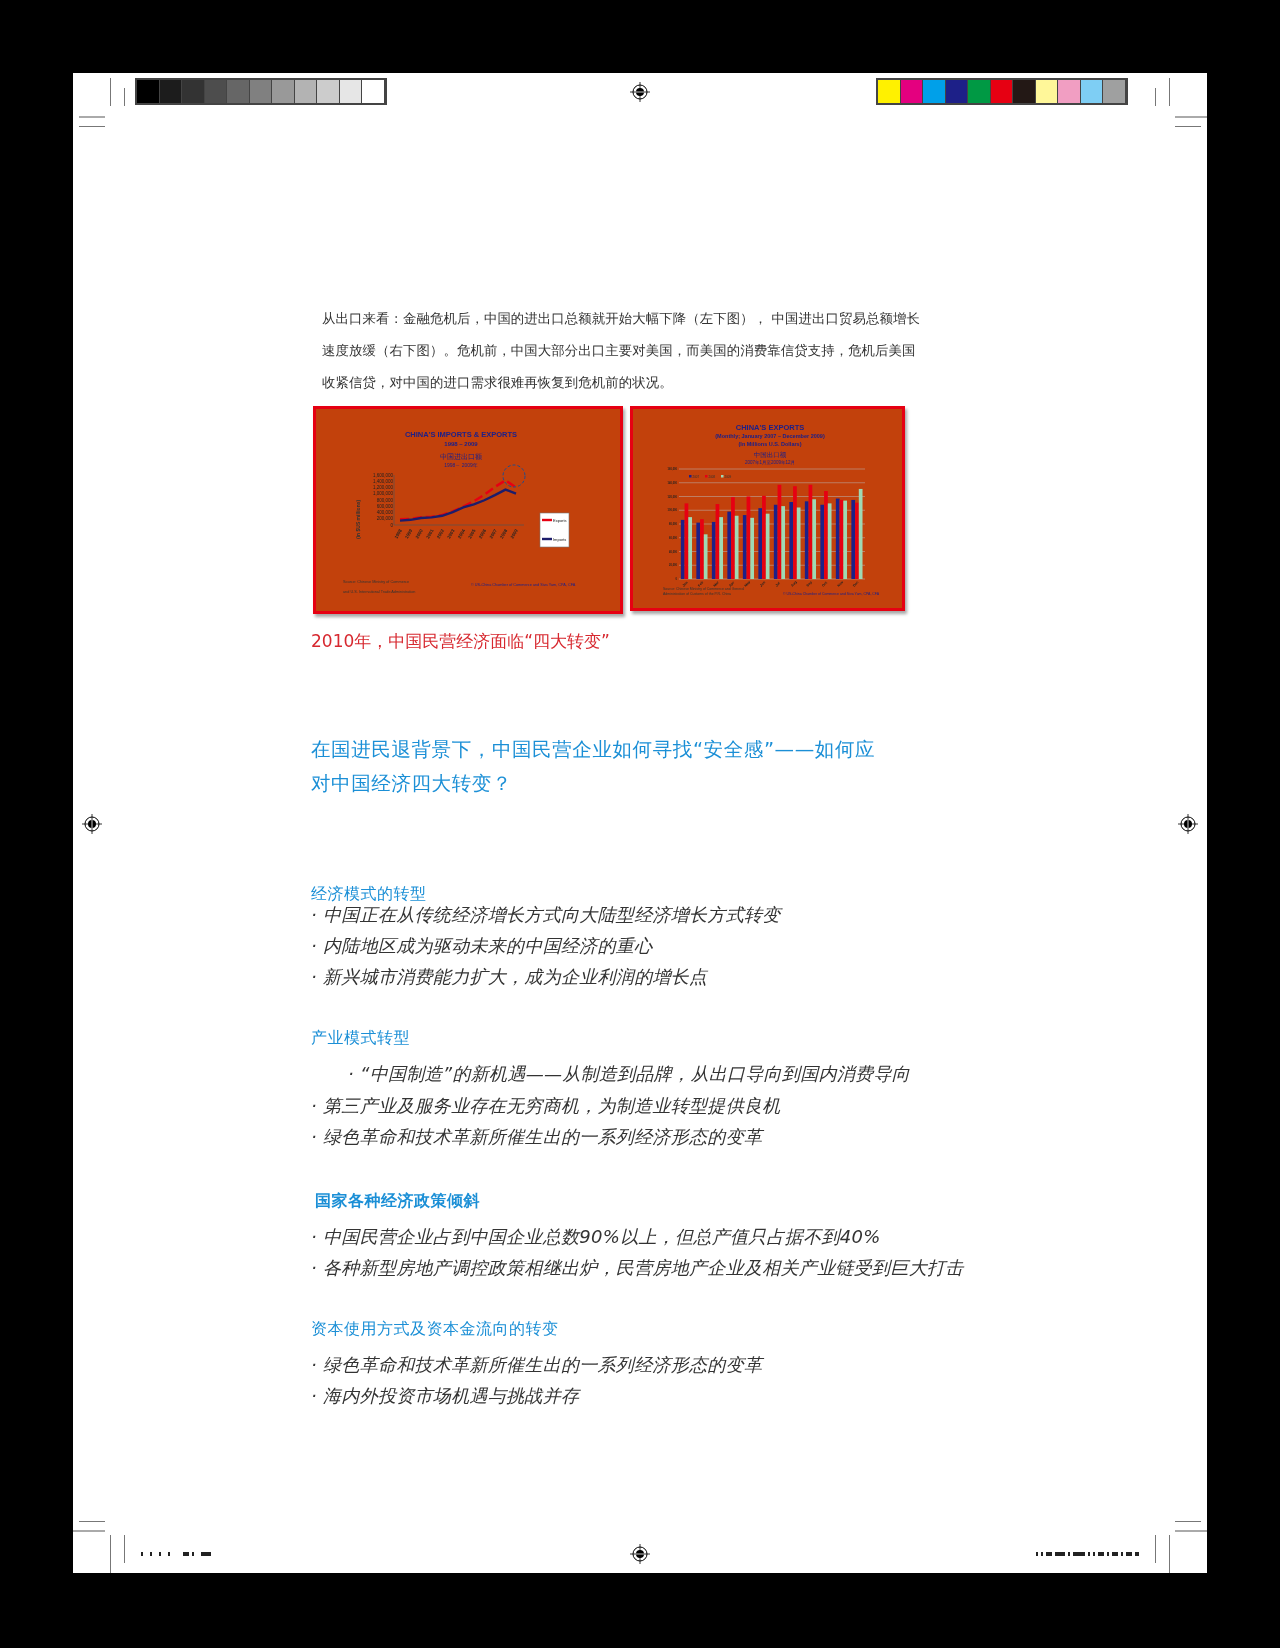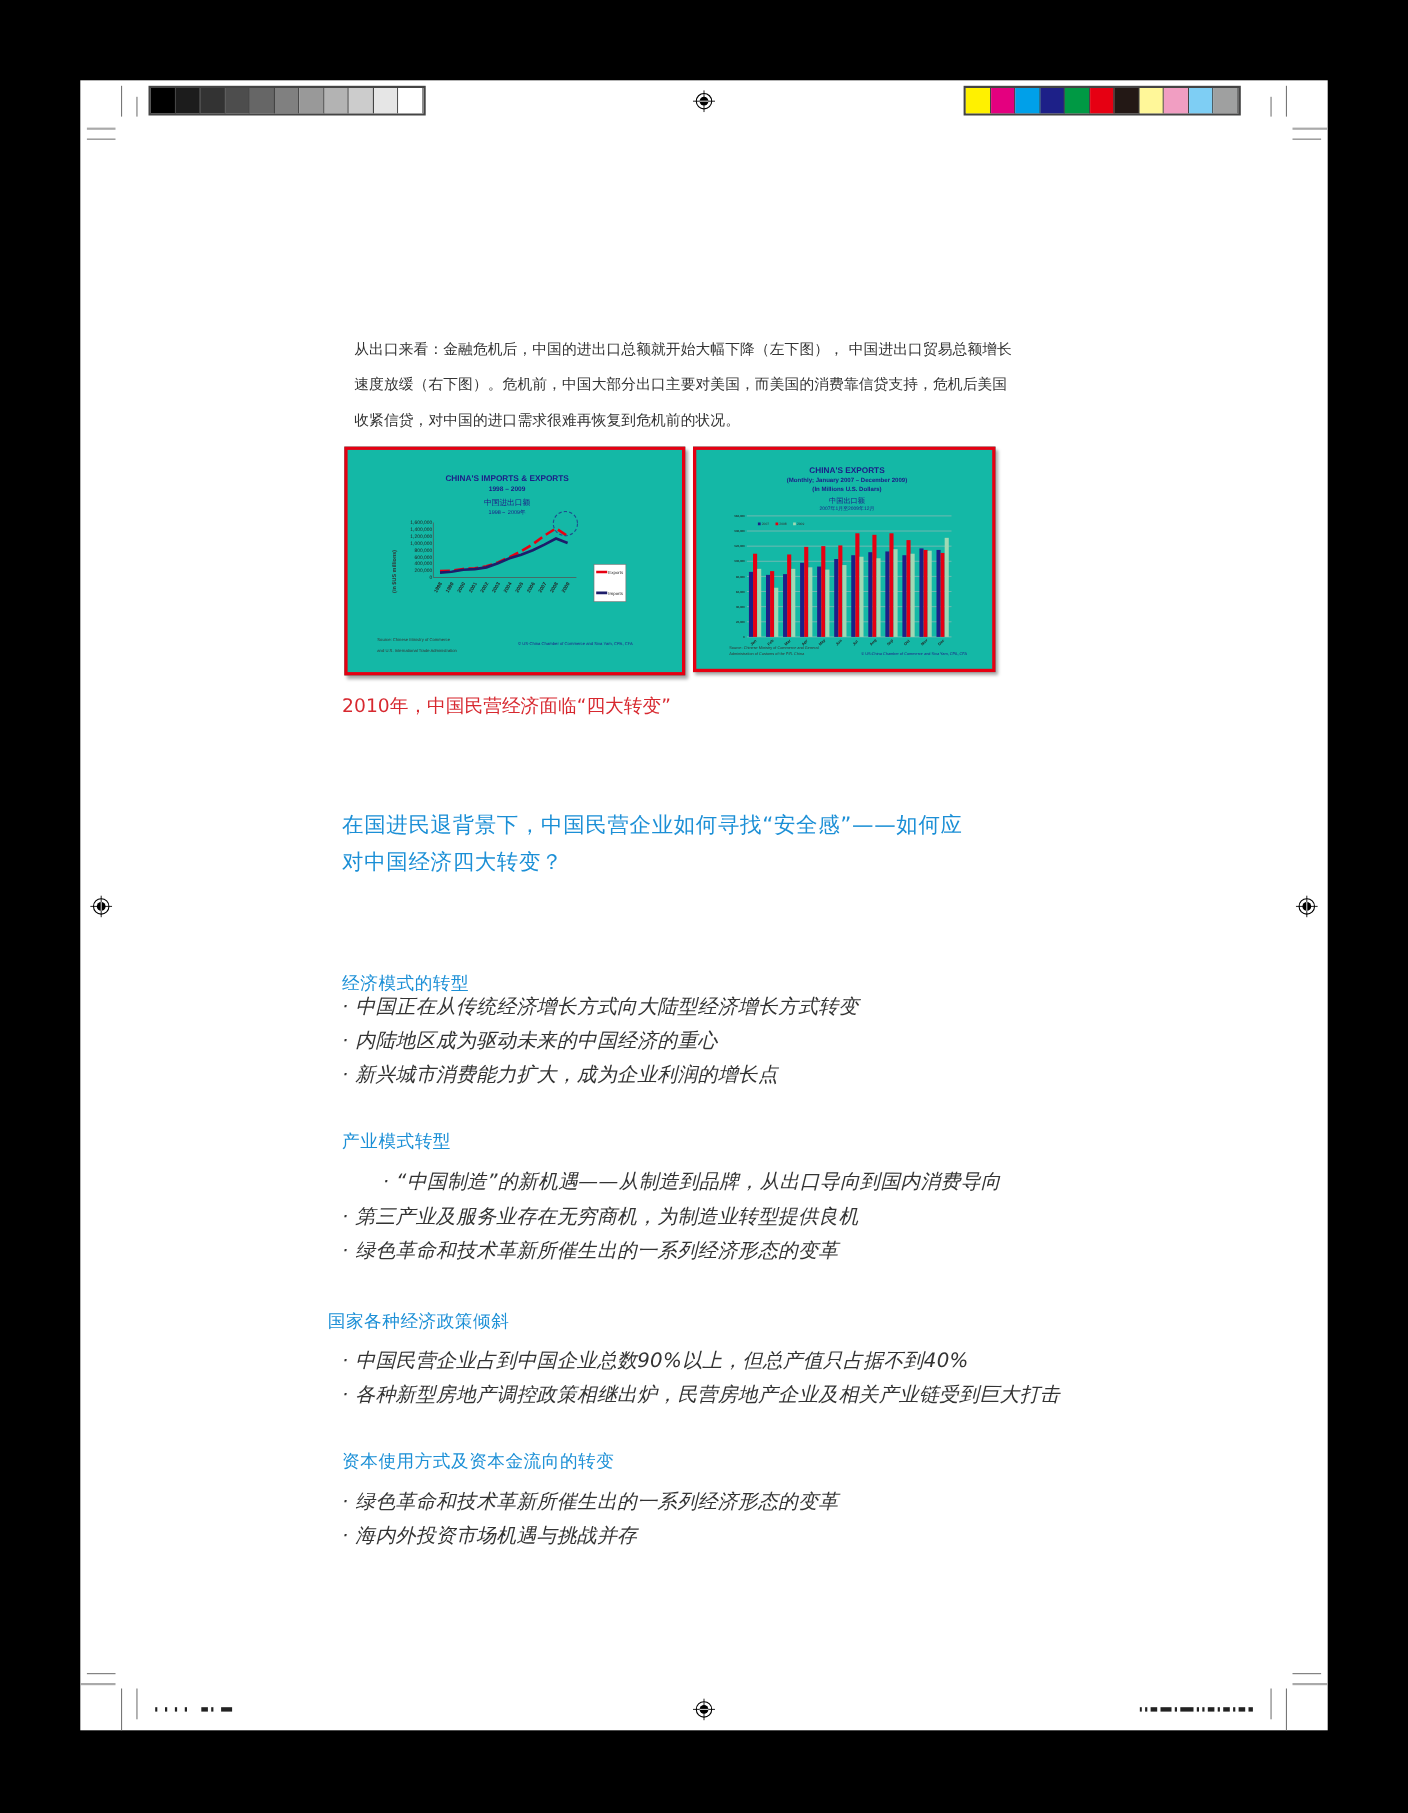--- a/index.html
+++ b/index.html
@@ -4,21 +4,21 @@
 <style>
   html,body{margin:0;padding:0;}
   body{width:1280px;height:1648px;background:#000;position:relative;overflow:hidden;font-family:"DejaVu Sans","Liberation Sans",sans-serif;}
   .page{position:absolute;left:73px;top:73px;width:1134px;height:1500px;background:#fff;}
   .abs{position:absolute;}
   .crop{position:absolute;background:#777;}
   .swatches{position:absolute;display:flex;border:2px solid #444;height:23px;}
   .swatches span{display:block;width:22.5px;height:23px;border-right:1px solid #444;box-sizing:border-box;}
   .regmark{position:absolute;width:20px;height:20px;}
   .body-text{position:absolute;left:238px;font-size:13.4px;color:#333;line-height:32px;width:600px;letter-spacing:0.1px;}
-  .chart-box{position:absolute;border:3px solid #e60012;background:#14b8a6;box-shadow:2px 3px 3px rgba(0,0,0,0.35);box-sizing:border-box;}
+  .chart-box{position:absolute;border:3px solid #e60012;background:#c2410c;box-shadow:2px 3px 3px rgba(0,0,0,0.35);box-sizing:border-box;}
   .caption{position:absolute;font-size:17px;color:#d7282f;}
   .headline{position:absolute;left:238px;font-size:19.5px;color:#1b8fd6;line-height:34px;width:570px;letter-spacing:0.6px;}
   .sec-title{position:absolute;left:238px;font-size:16px;color:#1b8fd6;letter-spacing:0.5px;}
   .bullet{position:absolute;left:238px;font-size:18px;color:#333;letter-spacing:0.3px;font-style:italic;}
   svg text{font-family:"Liberation Sans",sans-serif;}
 </style>
 </head>
 <body>
 
 <div class="page"></div>
@@ -279,21 +279,21 @@
   <div class="bullet" style="left:311px;top:934px;">· 内陆地区成为驱动未来的中国经济的重心</div>
   <div class="bullet" style="left:311px;top:965px;">· 新兴城市消费能力扩大，成为企业利润的增长点</div>
 </div>
 <div>
   <div class="sec-title" style="left:311px;top:1028px;">产业模式转型</div>
   <div class="bullet" style="left:304px;top:1062px;margin-left:44px;">· “中国制造”的新机遇——从制造到品牌，从出口导向到国内消费导向</div>
   <div class="bullet" style="left:311px;top:1094px;text-align:center;">· 第三产业及服务业存在无穷商机，为制造业转型提供良机</div>
   <div class="bullet" style="left:311px;top:1125px;">· 绿色革命和技术革新所催生出的一系列经济形态的变革</div>
 </div>
 <div>
-  <div class="sec-title" style="left:298px;top:1191px;">国家各种经济政策倾斜</div>
+  <div class="sec-title" style="left:315px;top:1191px;font-weight:bold;">国家各种经济政策倾斜</div>
   <div class="bullet" style="left:311px;top:1225px;">· 中国民营企业占到中国企业总数90%以上，但总产值只占据不到40%</div>
   <div class="bullet" style="left:311px;top:1256px;">· 各种新型房地产调控政策相继出炉，民营房地产企业及相关产业链受到巨大打击</div>
 </div>
 <div>
   <div class="sec-title" style="left:311px;top:1319px;">资本使用方式及资本金流向的转变</div>
   <div class="bullet" style="left:311px;top:1353px;">· 绿色革命和技术革新所催生出的一系列经济形态的变革</div>
   <div class="bullet" style="left:311px;top:1384px;">· 海内外投资市场机遇与挑战并存</div>
 </div>
 
 </body></html>

